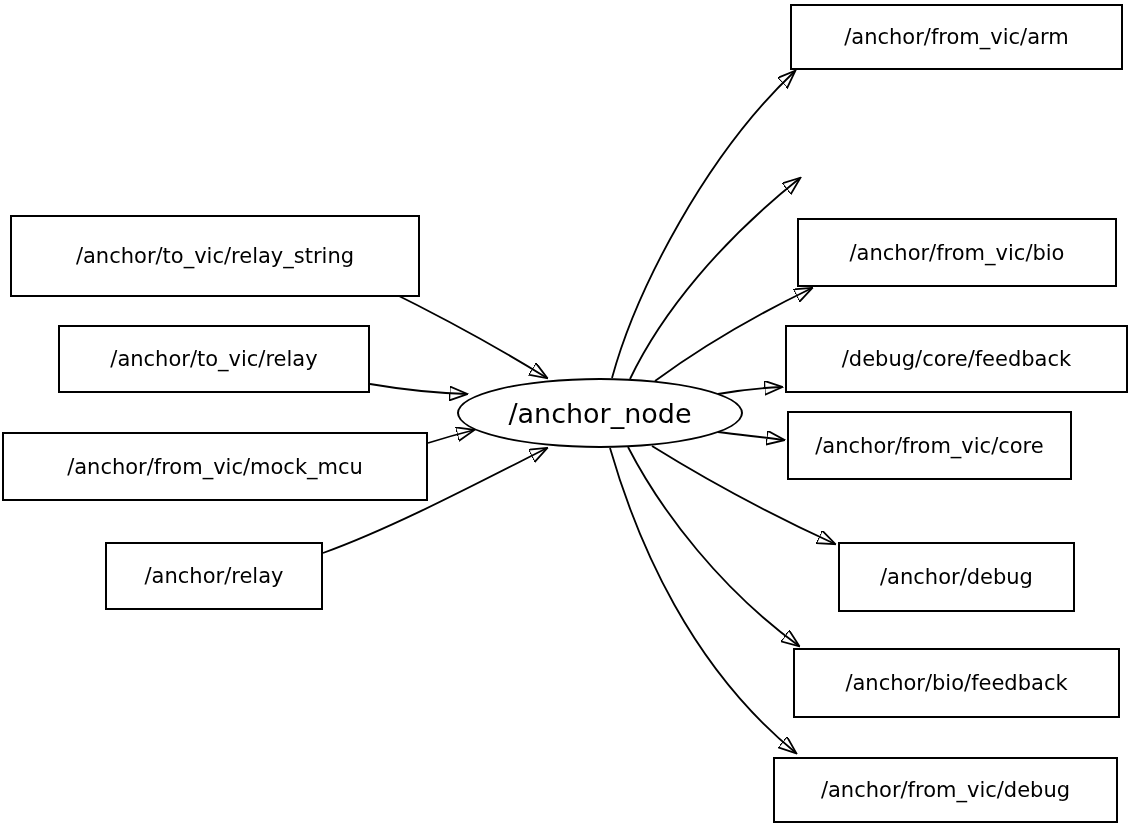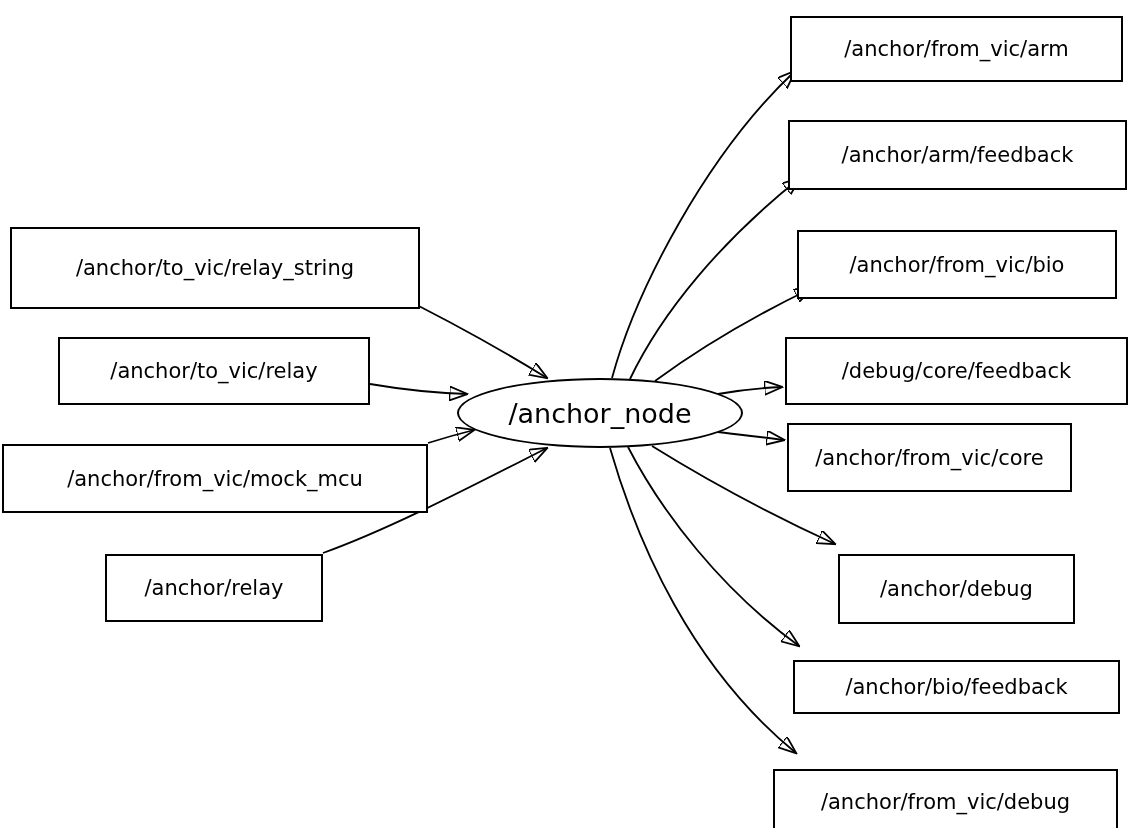--- a/index.html
+++ b/index.html
@@ -25,21 +25,20 @@
     position: absolute;
     box-sizing: border-box;
     background: #ffffff;
     border: 2px solid #000000;
     display: flex;
     align-items: center;
     justify-content: center;
     font-size: 21px;
     color: #000000;
     white-space: nowrap;
-    margin-top: 12px;
   }
   .node-ellipse {
     position: absolute;
     box-sizing: border-box;
     background: #ffffff;
     border: 2px solid #000000;
     border-radius: 50%;
     display: flex;
     align-items: center;
     justify-content: center;
@@ -88,35 +87,32 @@
     <span>/anchor/relay</span>
   </div>
 
   <div class="node-ellipse" style="left:457px; top:378px; width:286px; height:70px">
     <span>/anchor_node</span>
   </div>
 
   <div class="topic-box" style="left:790px; top:4px; width:333px; height:66px">
     <span>/anchor/from_vic/arm</span>
   </div>
-  <div class="topic-box" style="left:788px; top:108px; width:339px; height:70px">
-    <span>/anchor/arm/feedback</span>
-  </div>
   <div class="topic-box" style="left:797px; top:218px; width:320px; height:69px">
     <span>/anchor/from_vic/bio</span>
   </div>
   <div class="topic-box" style="left:785px; top:325px; width:343px; height:68px">
     <span>/debug/core/feedback</span>
   </div>
   <div class="topic-box" style="left:787px; top:411px; width:285px; height:69px">
     <span>/anchor/from_vic/core</span>
   </div>
   <div class="topic-box" style="left:838px; top:542px; width:237px; height:70px">
     <span>/anchor/debug</span>
   </div>
-  <div class="topic-box" style="left:793px; top:648px; width:327px; height:54px">
+  <div class="topic-box" style="left:793px; top:648px; width:327px; height:70px">
     <span>/anchor/bio/feedback</span>
   </div>
   <div class="topic-box" style="left:773px; top:757px; width:345px; height:66px">
     <span>/anchor/from_vic/debug</span>
   </div>
 
 </div>
 
 </body></html>

